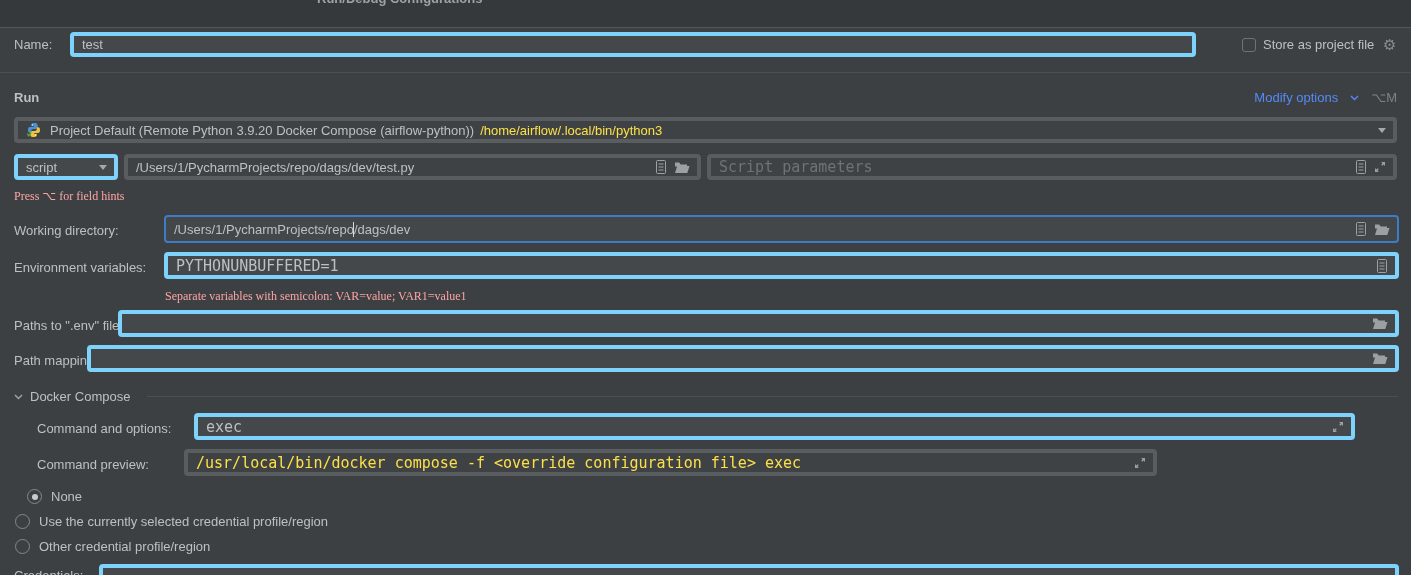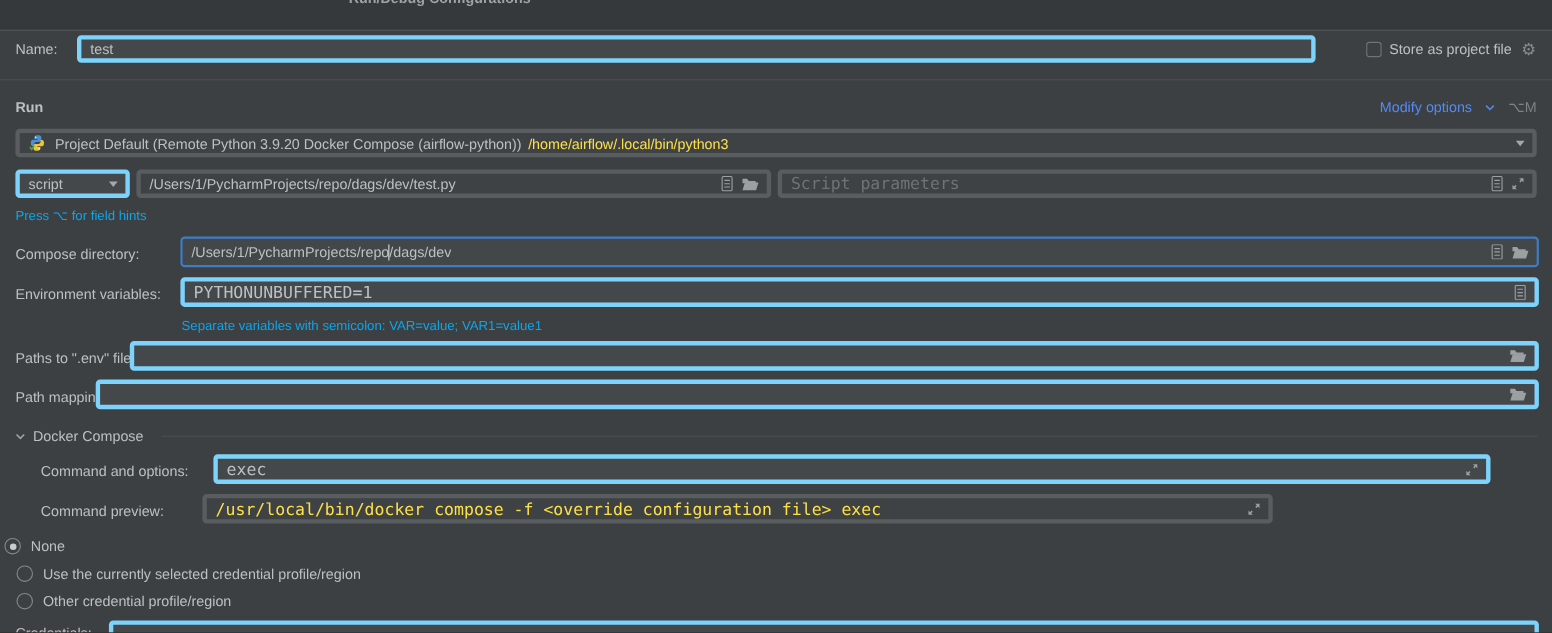--- a/index.html
+++ b/index.html
@@ -14,21 +14,21 @@
   .lbl{color:#bdc0c2;white-space:nowrap;}
   .bold{font-weight:bold;}
   .field{
     background:#45484a;border:4px solid #7dd3fc;border-radius:4px;
     box-sizing:border-box;display:flex;align-items:center;overflow:hidden;
   }
   .field.flat{background:#3f4245;border-color:#595d60;}
   .field .txt{padding:0 8px;white-space:nowrap;overflow:hidden;}
   .mono{font-family:"DejaVu Sans Mono", monospace;font-size:15px;letter-spacing:0;}
   .ph{color:#6e7376;}
-  .dim{color:#0ea5e9;font-size:12px;white-space:nowrap;}
+  .dim{color:#fca5a5;font-size:12px;white-space:nowrap;font-family:Liberation Serif, serif;}
   .grayval{color:#fde047;}
   .focus{border:2px solid #3e7cc5;background:#43474a;}
   .icons{margin-left:auto;display:flex;align-items:center;gap:7px;padding-right:7px;flex:none;}
   .combo-arrow{width:0;height:0;border-left:4.5px solid transparent;border-right:4.5px solid transparent;border-top:5px solid #a4a8aa;}
   .caret{display:inline-block;width:1px;height:15px;background:#d6d9db;vertical-align:text-bottom;margin:0 -0.5px;}
   .checkbox{width:14px;height:14px;border:1.5px solid #6f7376;border-radius:3px;box-sizing:border-box;background:transparent;}
   .gear{font-family:"DejaVu Sans", sans-serif;color:#888c8e;font-size:15px;line-height:14px;}
   .link{color:#548af7;white-space:nowrap;}
   .shortcut{color:#7e8285;}
   .hr{height:1px;background:#4b4f52;}
@@ -110,21 +110,21 @@
           <line x1="3.5" y1="10" x2="8.5" y2="10" stroke="#9ca0a3"></line>
         </svg>
       <svg width="12" height="12" viewBox="0 0 12 12">
           <path d="M7 1h4v4L9.6 3.4 8.2 4.8 7.2 3.8 8.6 2.4z" fill="#9ca0a3"></path>
           <path d="M5 11H1V7l1.4 1.6 1.4-1.4 1 1-1.4 1.4z" fill="#9ca0a3"></path>
         </svg>
     </div>
   </div>
   <div class="abs dim" style="left:14px;top:189px;">Press ⌥ for field hints</div>
 
-  <div class="abs lbl" style="left:14px;top:223px;">Compose directory:</div>
+  <div class="abs lbl" style="left:14px;top:223px;">Working directory:</div>
   <div class="abs field focus" style="left:164px;top:215px;width:1235px;height:28px;">
     <div class="txt" style="padding-right:0;"><span>/Users/1/PycharmProjects/repo</span><span class="caret"></span><span>/dags/dev</span></div>
     <div class="icons">
       <svg width="12" height="14" viewBox="0 0 12 14">
           <rect x="1.5" y="0.5" width="9" height="13" rx="1" fill="none" stroke="#9ca0a3"></rect>
           <line x1="3.5" y1="4" x2="8.5" y2="4" stroke="#9ca0a3"></line>
           <line x1="3.5" y1="7" x2="8.5" y2="7" stroke="#9ca0a3"></line>
           <line x1="3.5" y1="10" x2="8.5" y2="10" stroke="#9ca0a3"></line>
         </svg>
       <svg width="16" height="13" viewBox="0 0 16 13">
@@ -193,21 +193,21 @@
   <div class="abs field flat" style="left:184px;top:449px;width:973px;height:27px;">
     <div class="txt mono grayval">/usr/local/bin/docker compose -f &lt;override configuration file&gt; exec</div>
     <div class="icons">
       <svg width="12" height="12" viewBox="0 0 12 12">
           <path d="M7 1h4v4L9.6 3.4 8.2 4.8 7.2 3.8 8.6 2.4z" fill="#9ca0a3"></path>
           <path d="M5 11H1V7l1.4 1.6 1.4-1.4 1 1-1.4 1.4z" fill="#9ca0a3"></path>
         </svg>
     </div>
   </div>
 
-  <div class="abs radiorow" style="left:4px;top:489px;align-items:flex-end;">
+  <div class="abs radiorow" style="left:27px;top:489px;align-items:flex-end;">
     <div class="radio sel"></div>
     <span class="lbl">None</span>
   </div>
   <div class="abs radiorow" style="left:15px;top:514px;">
     <div class="radio"></div>
     <span class="lbl">Use the currently selected credential profile/region</span>
   </div>
   <div class="abs radiorow" style="left:15px;top:539px;">
     <div class="radio"></div>
     <span class="lbl">Other credential profile/region</span>

